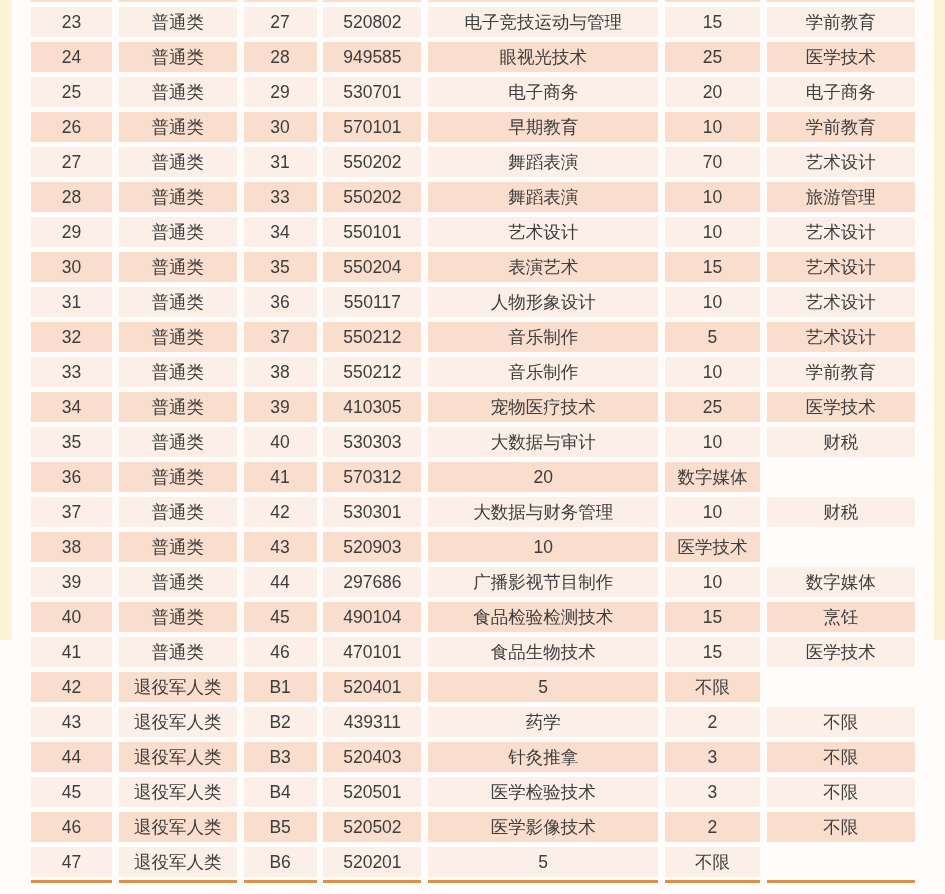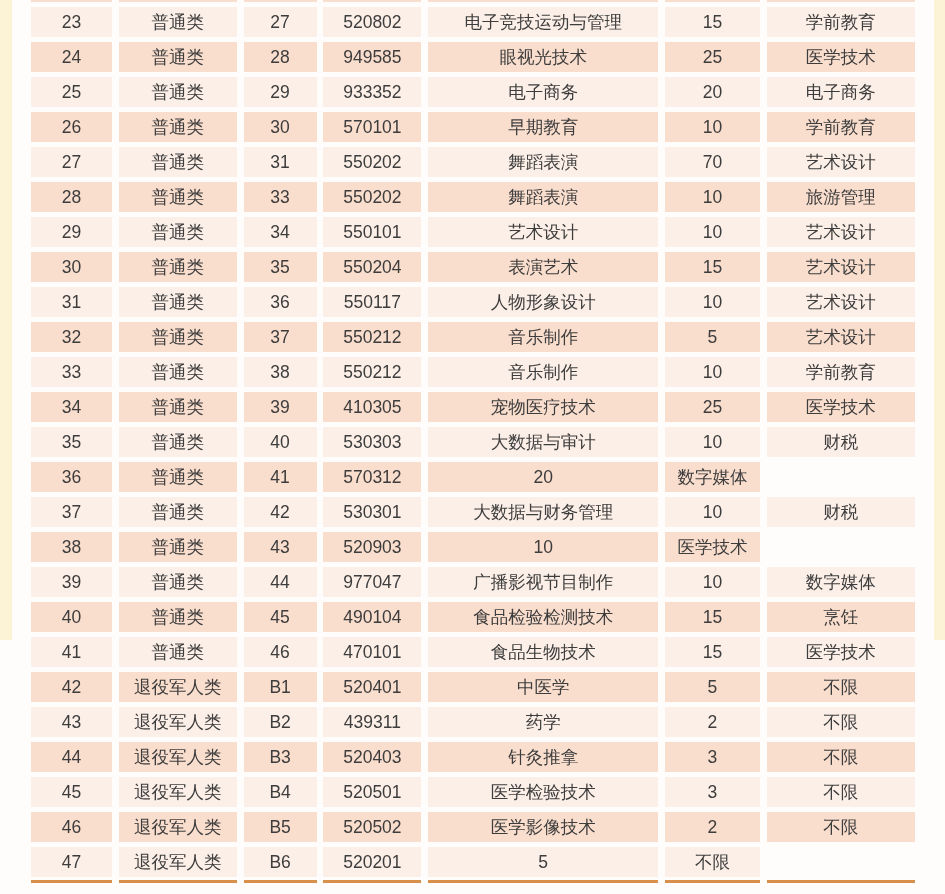--- a/index.html
+++ b/index.html
@@ -92,21 +92,21 @@
           <div class="cell">28</div>
           <div class="cell">949585</div>
           <div class="cell">眼视光技术</div>
           <div class="cell">25</div>
           <div class="cell">医学技术</div>
         </div>
         <div class="grid-row">
           <div class="cell">25</div>
           <div class="cell">普通类</div>
           <div class="cell">29</div>
-          <div class="cell">933352</div>
+          <div class="cell">530701</div>
           <div class="cell">电子商务</div>
           <div class="cell">20</div>
           <div class="cell">电子商务</div>
         </div>
         <div class="grid-row dark">
           <div class="cell">26</div>
           <div class="cell">普通类</div>
           <div class="cell">30</div>
           <div class="cell">570101</div>
           <div class="cell">早期教育</div>
@@ -216,21 +216,21 @@
           <div class="cell">普通类</div>
           <div class="cell">43</div>
           <div class="cell">520903</div>
           <div class="cell">10</div>
           <div class="cell">医学技术</div>
         </div>
         <div class="grid-row">
           <div class="cell">39</div>
           <div class="cell">普通类</div>
           <div class="cell">44</div>
-          <div class="cell">977047</div>
+          <div class="cell">297686</div>
           <div class="cell">广播影视节目制作</div>
           <div class="cell">10</div>
           <div class="cell">数字媒体</div>
         </div>
         <div class="grid-row dark">
           <div class="cell">40</div>
           <div class="cell">普通类</div>
           <div class="cell">45</div>
           <div class="cell">490104</div>
           <div class="cell">食品检验检测技术</div>
@@ -244,21 +244,20 @@
           <div class="cell">470101</div>
           <div class="cell">食品生物技术</div>
           <div class="cell">15</div>
           <div class="cell">医学技术</div>
         </div>
         <div class="grid-row dark">
           <div class="cell">42</div>
           <div class="cell">退役军人类</div>
           <div class="cell">B1</div>
           <div class="cell">520401</div>
-          <div class="cell">中医学</div>
           <div class="cell">5</div>
           <div class="cell">不限</div>
         </div>
         <div class="grid-row">
           <div class="cell">43</div>
           <div class="cell">退役军人类</div>
           <div class="cell">B2</div>
           <div class="cell">439311</div>
           <div class="cell">药学</div>
           <div class="cell">2</div>

